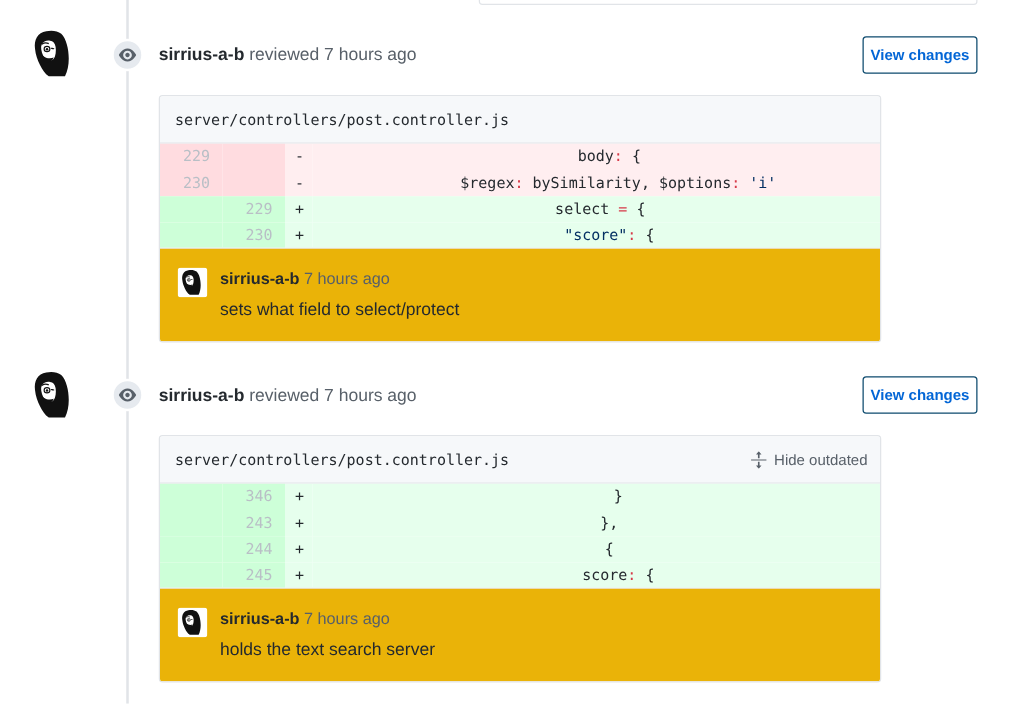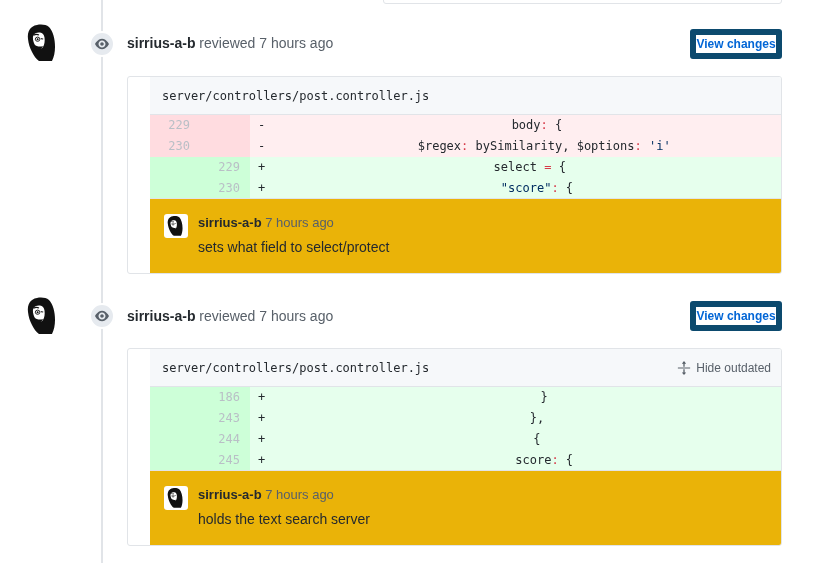--- a/index.html
+++ b/index.html
@@ -50,34 +50,34 @@
   .review-head {
     position: absolute; left: 127px;
     font-size: 14px; color: #586069; line-height: 20px;
     white-space: nowrap;
   }
   .review-head .user { color: #24292e; font-weight: 600; }
 
   .view-changes {
     position: absolute;
     width: 92px; height: 30px;
-    border: 6px solid #0c4a6e; border-radius: 3px;
+    border: 1px solid #0c4a6e; border-radius: 3px;
     background: #fff; color: #0366d6;
     font-size: 12px; font-weight: 600;
     font-family: "Liberation Sans", sans-serif;
     cursor: pointer;
     display: flex; align-items: center; justify-content: center;
     padding: 0;
   }
 
   
   .diff-card {
-    position: absolute; left: 127px; width: 655px;
+    position: absolute; left: 127px; width: 578px;
     border: 1px solid #e1e4e8; border-radius: 3px;
-    background: #fff; overflow: hidden; padding-left: 22px;
+    background: #fff; overflow: hidden;
   }
   .diff-header {
     height: 38px;
     background: #f6f8fa;
     border-bottom: 1px solid #e1e4e8;
     display: flex; align-items: center;
     padding: 0 10px 0 12px;
   }
   .diff-filename {
     font-family: "DejaVu Sans Mono", "Liberation Mono", monospace;
@@ -257,21 +257,21 @@
           <svg viewBox="0 0 16 16">
             <path d="M8 0L5.5 3h1.75v3.5H8.75V3h1.75L8 0zM1 7.5h14v1H1v-1zM8 16l2.5-3H8.75V9.5H7.25V13H5.5L8 16z"></path>
           </svg>
           <span>Hide outdated</span>
         </span>
       </div>
       <div class="diff-body">
 
         <div class="diff-row row-add">
           <span class="gutter"></span>
-          <span class="gutter">186</span>
+          <span class="gutter">346</span>
           <span class="marker">+</span>
           <span class="code">      }</span>
         </div>
 
         <div class="diff-row row-add">
           <span class="gutter"></span>
           <span class="gutter">243</span>
           <span class="marker">+</span>
           <span class="code">    },</span>
         </div>

